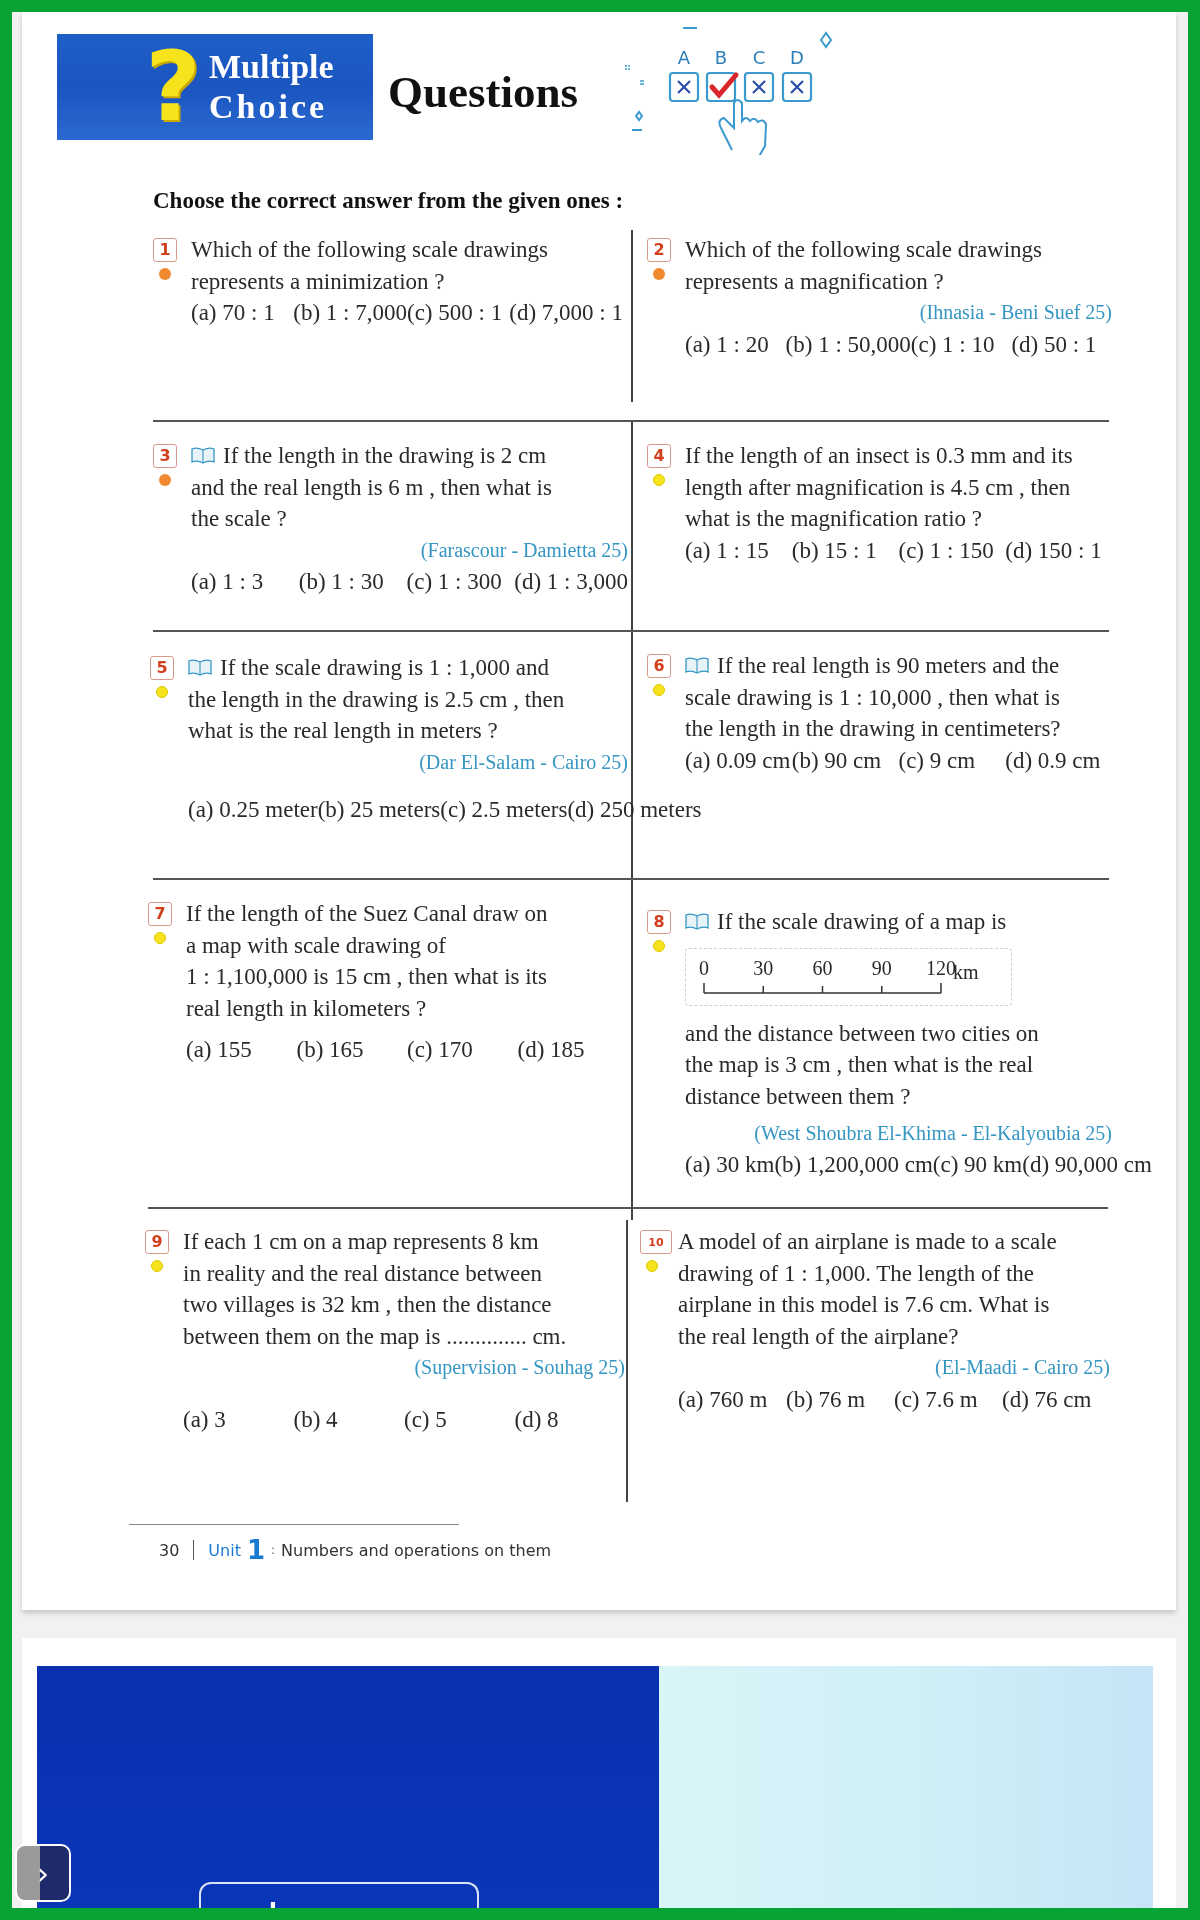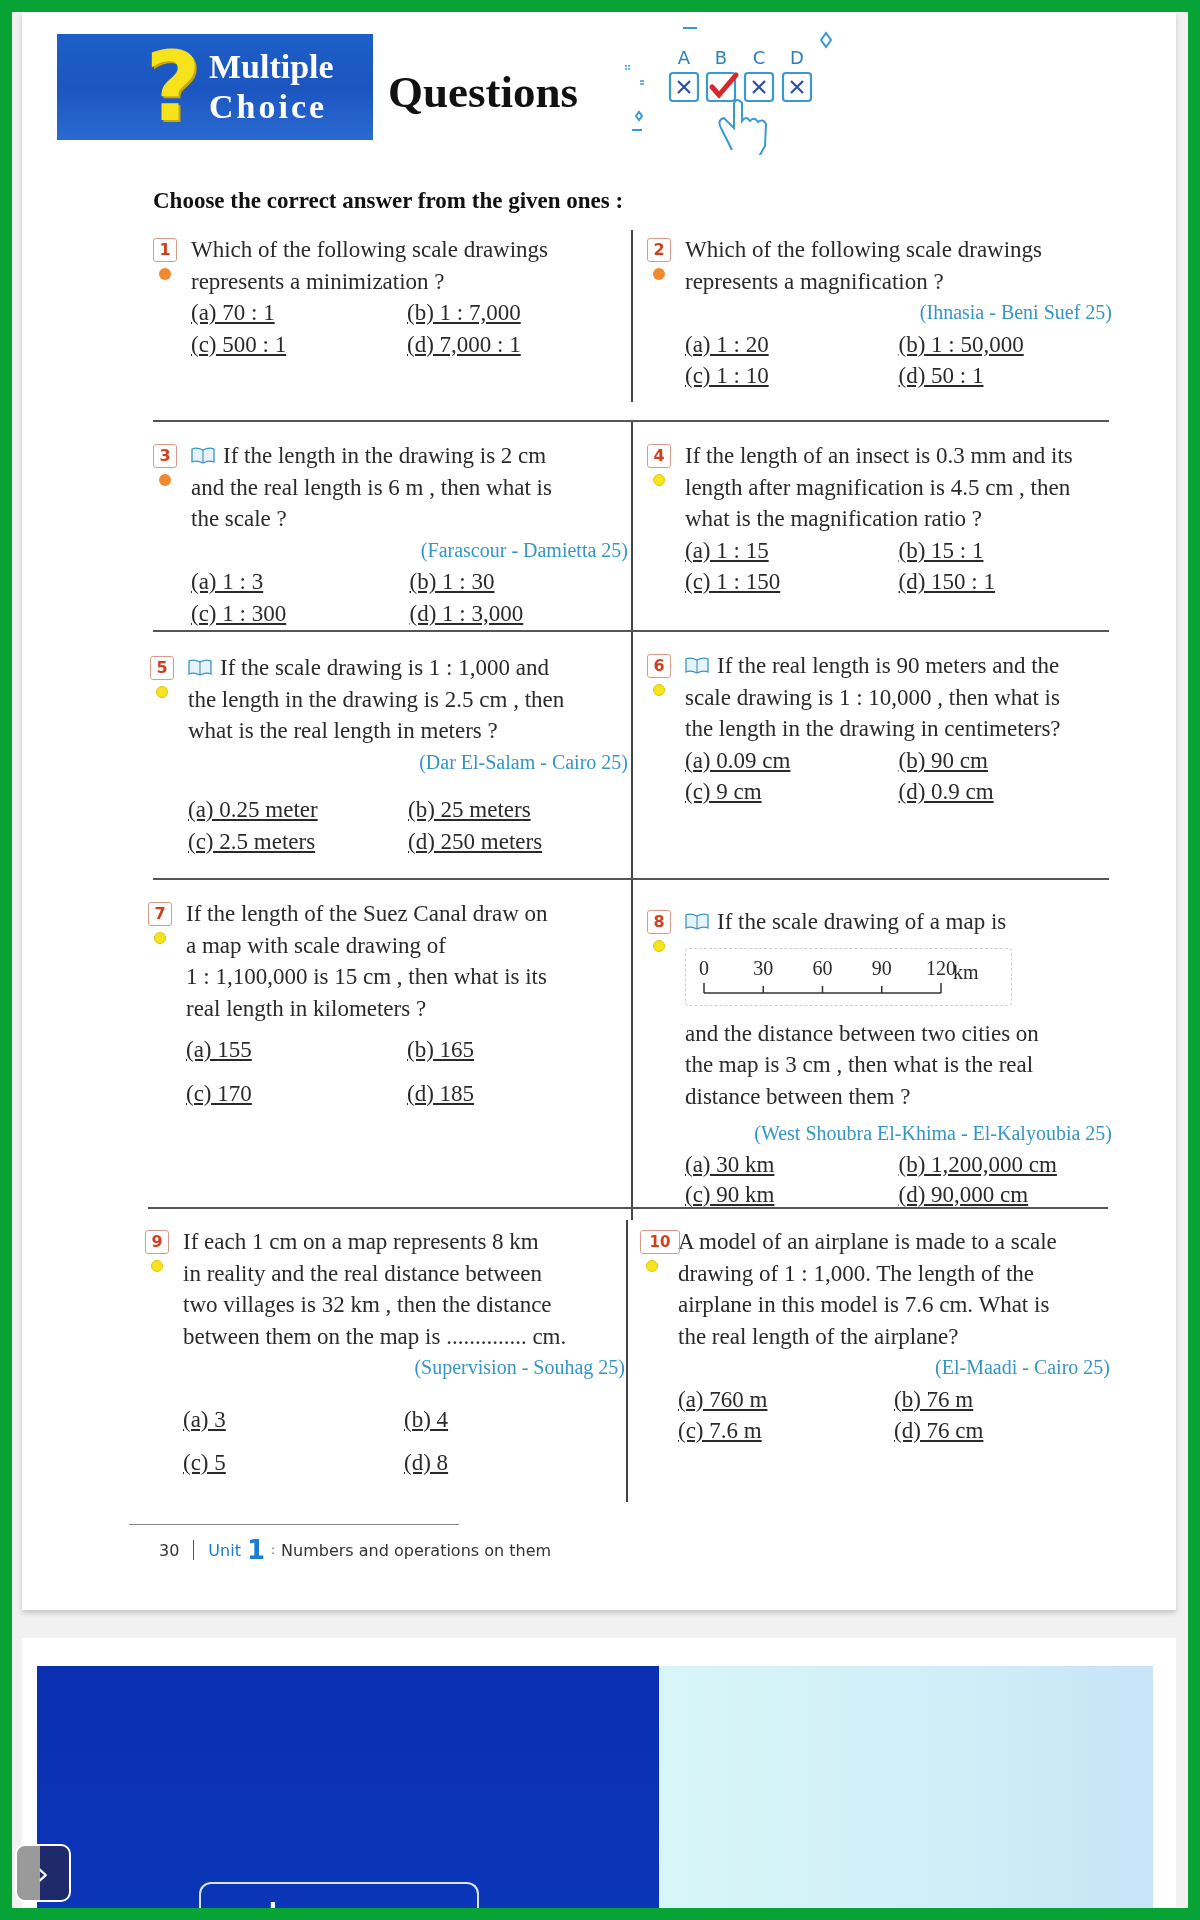--- a/index.html
+++ b/index.html
@@ -54,34 +54,34 @@
   .q {
     position: absolute; font-size: 23px; line-height: 31.5px; color: #2a2a2a;
   }
   .q .stem { padding-left: 38px; position: relative; }
   .qnum {
     position: absolute; left: 0; top: 4px; width: 24px; height: 24px;
     border: 1px solid #d89a8a; border-radius: 3px;
     font-family: "DejaVu Sans", sans-serif; font-weight: bold; font-size: 16px;
     color: #d23f1d; display: flex; align-items: center; justify-content: center; line-height: 1;
   }
-  .qnum.wide { width: 40px; font-size: 15px; }
+  .qnum.wide { width: 32px; font-size: 11px; }
   .dot {
     position: absolute; left: 6px; top: 34px; width: 12px; height: 12px; border-radius: 50%;
   }
   .dot.orange { background: #f0892f; }
   .dot.yellow { background: #f7e21e; border: 1px solid #e0c800; }
   .book {
     display: inline-block; width: 24px; height: 17px; margin-right: 8px; vertical-align: -1px;
     position: relative;
   }
   .source {
     color: #3596c4; font-size: 20px; text-align: right;
   }
-  .opts { display: grid; grid-template-columns: 1fr 1fr; padding-left: 38px; text-decoration: underline; }
+  .opts { display: grid; grid-template-columns: 1fr 1fr 1fr 1fr; padding-left: 38px; }
   .opt { white-space: nowrap; }
   .scale-box {
     margin: 10px 0 12px 38px; width: 327px; height: 58px;
     border: 1px dashed #cfcfcf; border-radius: 4px; position: relative;
     font-size: 20px;
   }
   .scale-box .tick-label { position: absolute; top: 4px; transform: translateX(-50%); }
   .scale-box .unit { position: absolute; top: 8px; }
   .footer {
     position: absolute; left: 107px; top: 1512px; width: 470px; font-family: "DejaVu Sans", sans-serif;

